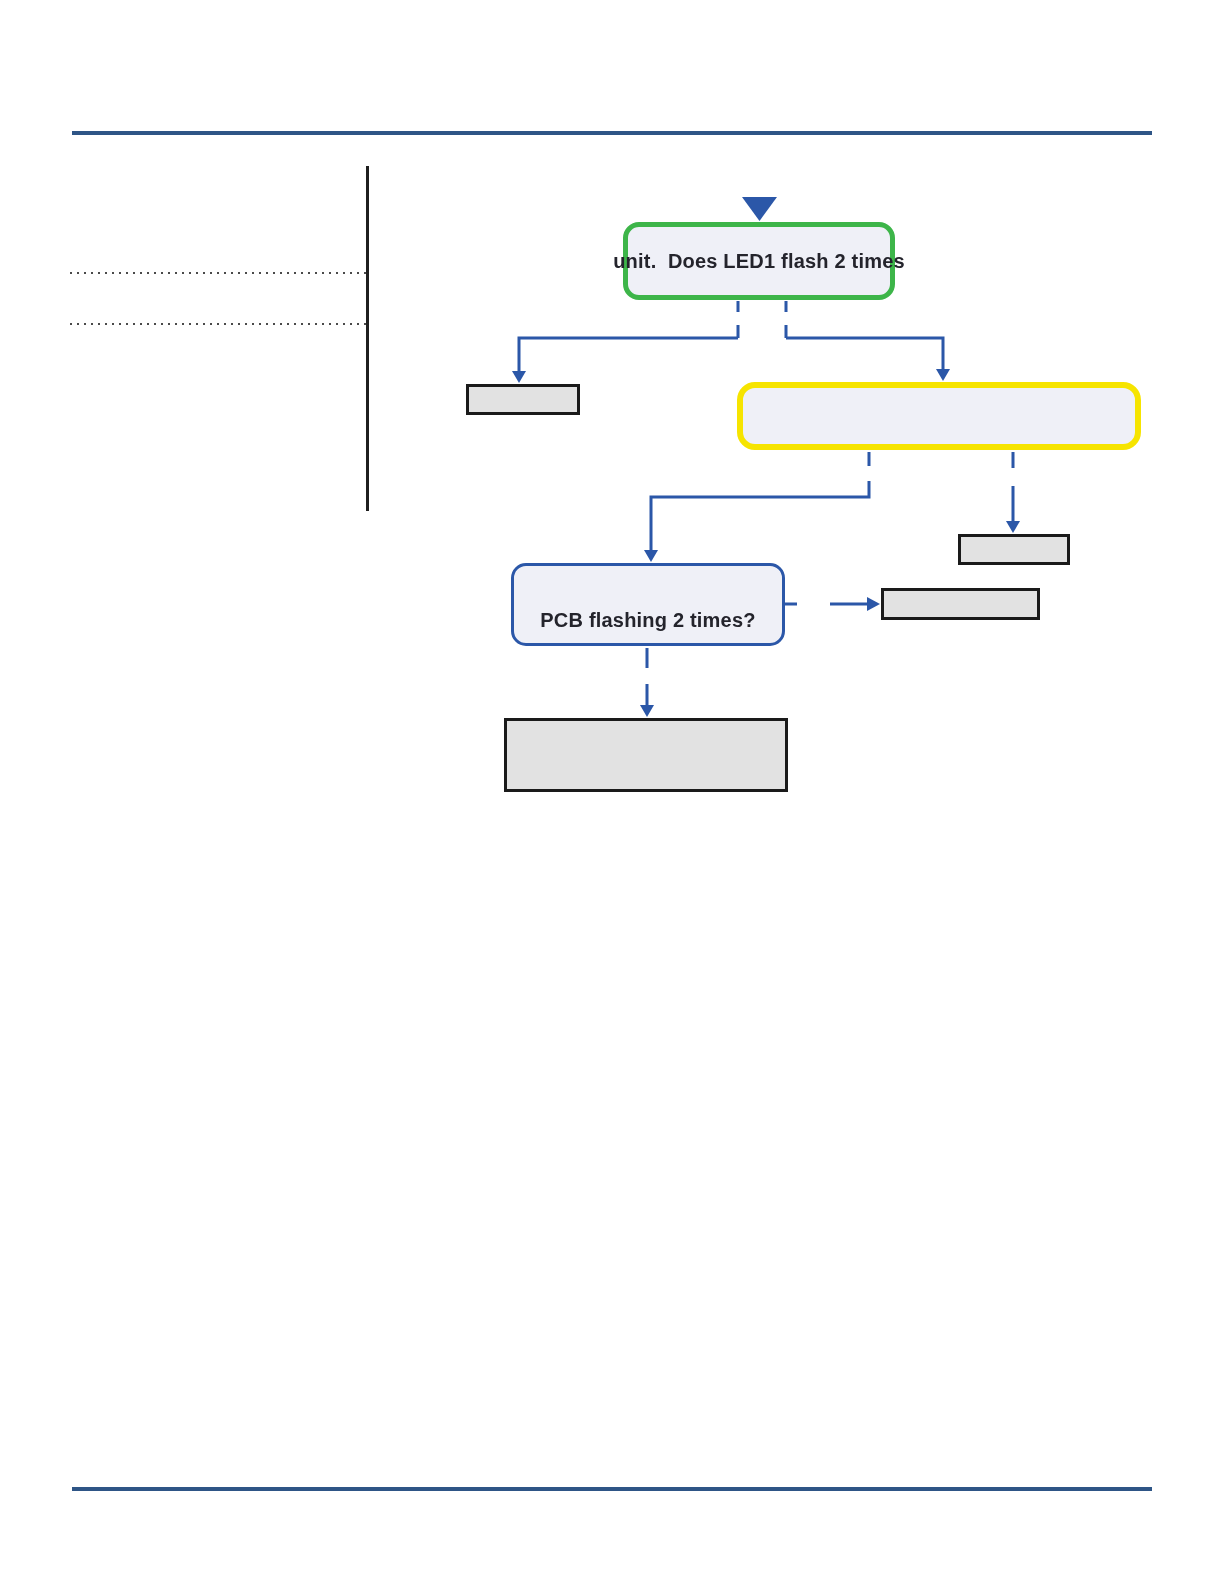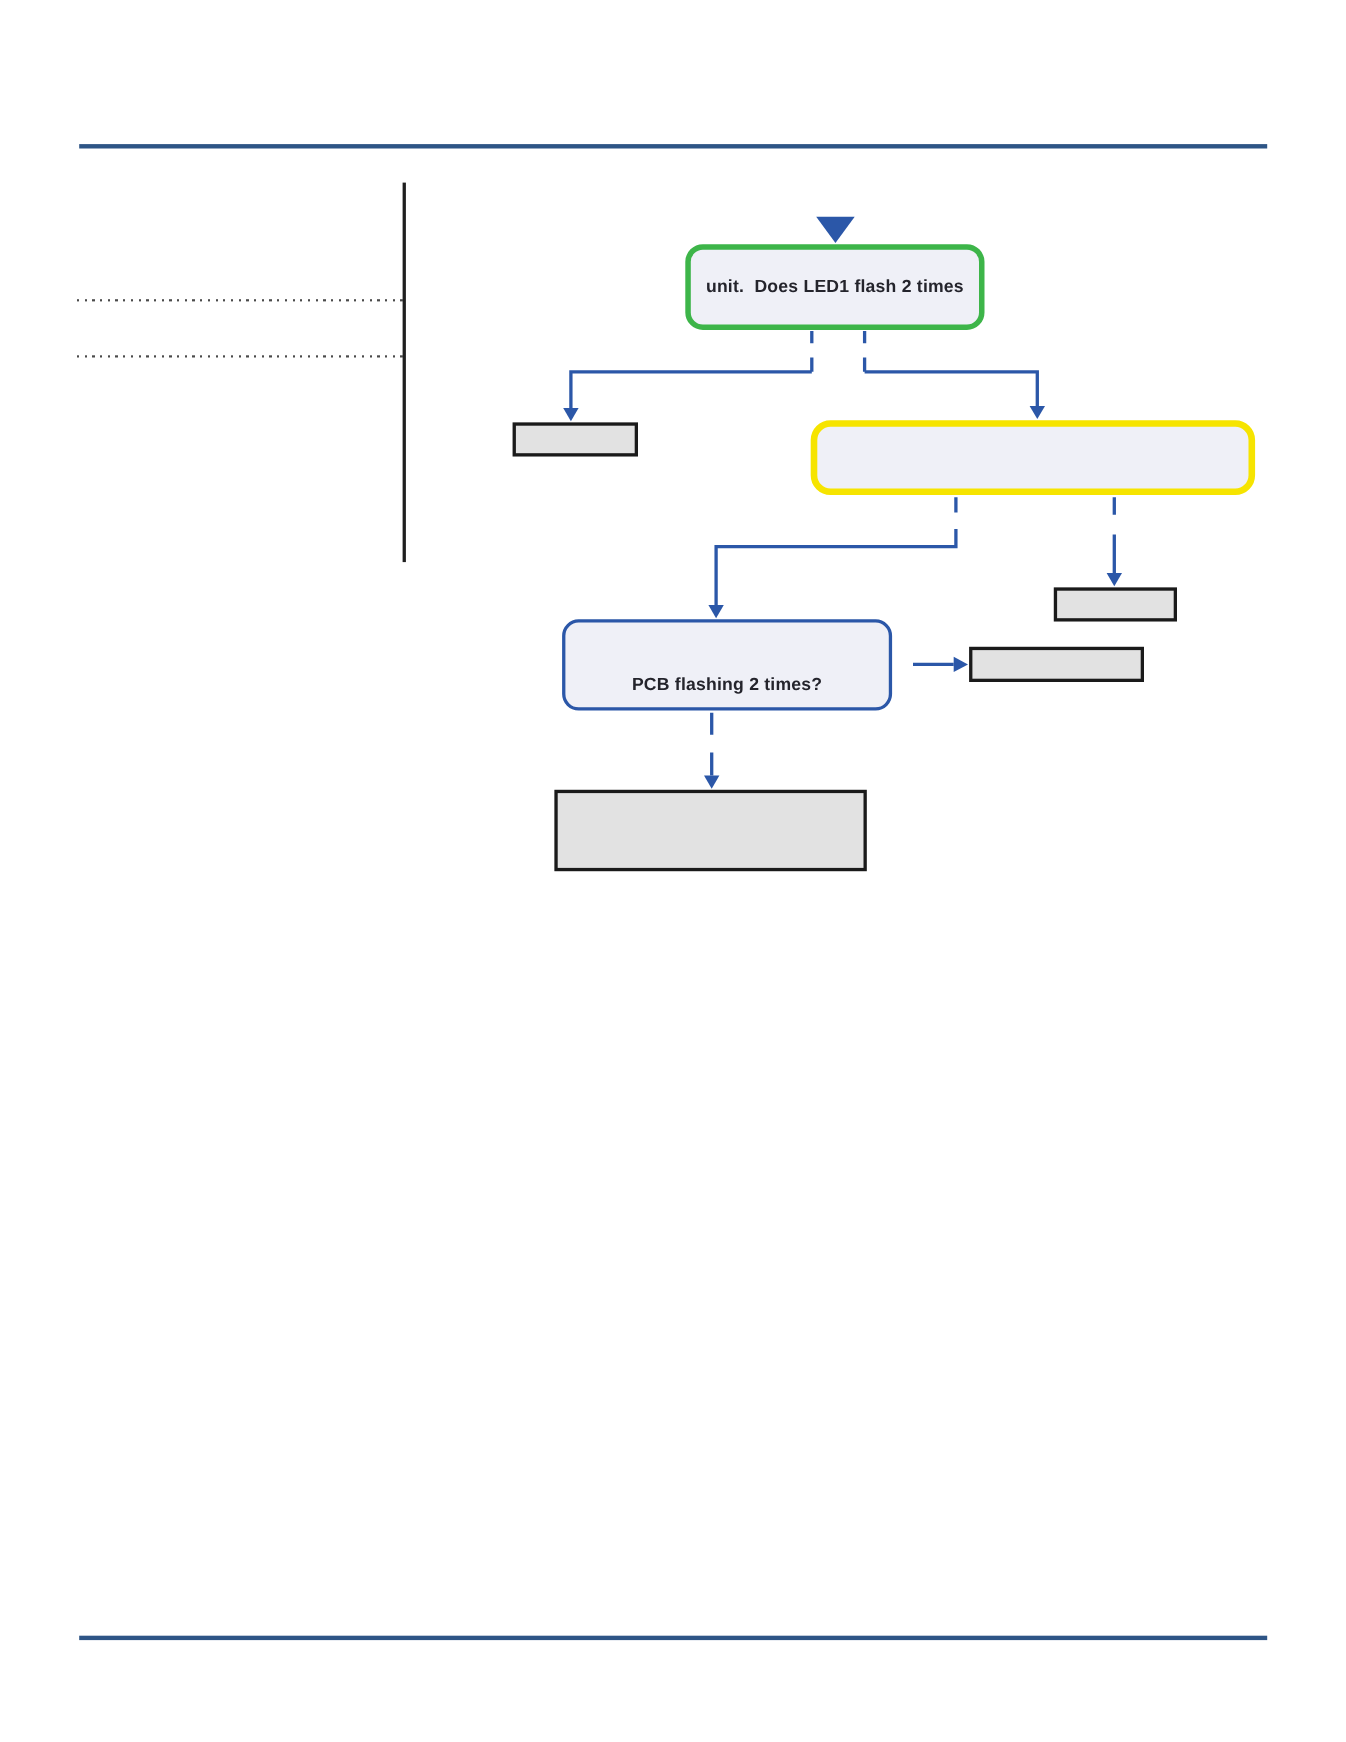--- a/index.html
+++ b/index.html
@@ -36,38 +36,38 @@
     stroke:var(--connector-blue);
     stroke-width:3;fill:none;
   }
   svg.connectors polygon{fill:var(--connector-blue);stroke:none;}
 
   .node{
     position:absolute;box-sizing:border-box;
     display:flex;align-items:center;justify-content:center;
   }
   .node .label{
-    font-weight:bold;font-size:16px;
+    font-weight:bold;font-size:20px;
     color:var(--text);letter-spacing:.2px;
     white-space:pre;text-align:center;
   }
   .node.green{
     left:623px;top:222px;width:272px;height:78px;
     background:var(--node-fill);
     border:5px solid var(--node-green-border);
     border-radius:16px;
   }
   .node.yellow{
     left:737px;top:382px;width:404px;height:68px;
     background:var(--node-fill);
     border:6px solid var(--node-yellow-border);
     border-radius:18px;
   }
   .node.blue{
-    left:511px;top:563px;width:300px;height:83px;
+    left:511px;top:563px;width:274px;height:83px;
     background:var(--node-fill);
     border:3px solid var(--node-blue-border);
     border-radius:15px;
     align-items:flex-end;
     padding-bottom:11px;
   }
   .node.gray{
     background:var(--gray-fill);
     border:3px solid var(--gray-border);
     border-radius:0;

